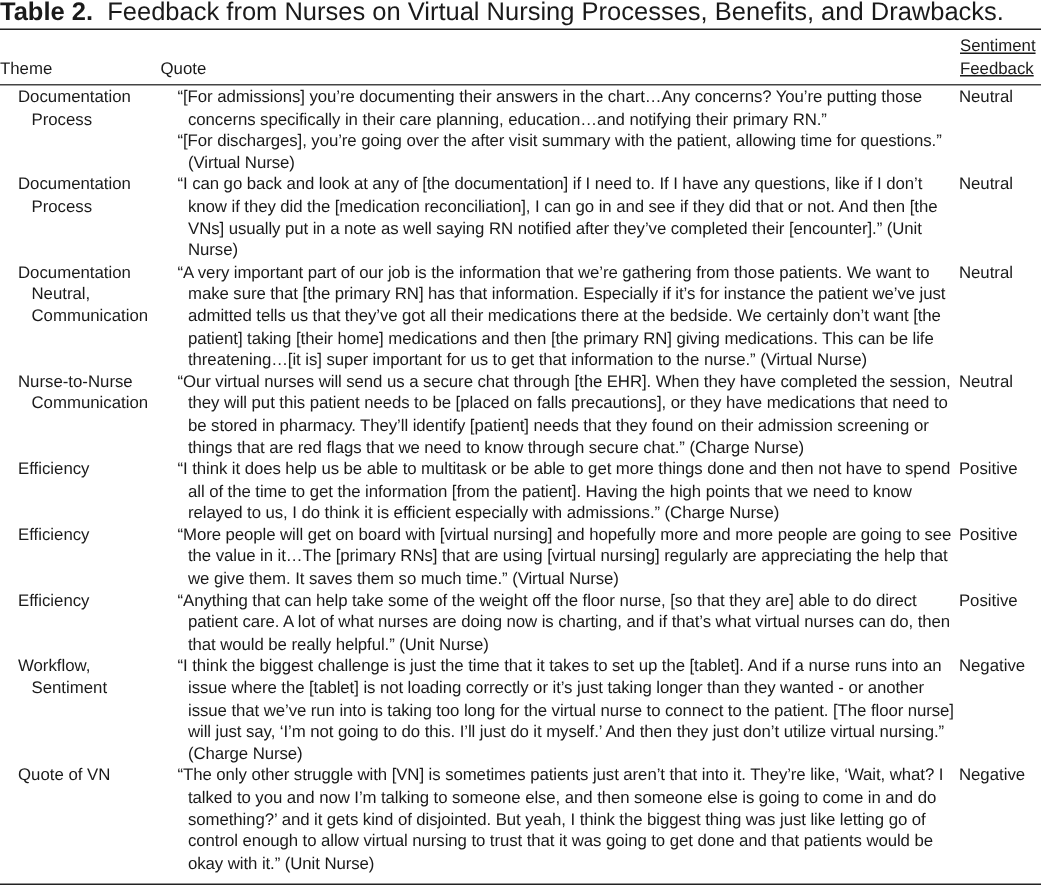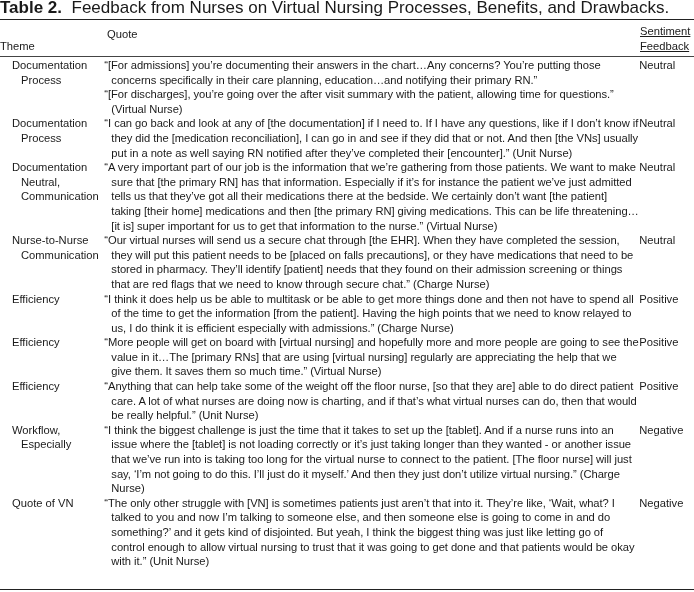--- a/index.html
+++ b/index.html
@@ -29,36 +29,36 @@
       border-top: 0.8px solid #444;
     }
     .rule-bottom {
       position: absolute; left: 0; top: 589px; width: 694px;
       border-top: 1.3px solid #222;
     }
     .head {
       position: absolute; top: 23px; left: 0; width: 694px; height: 32px;
     }
     .head .h-theme { position: absolute; left: 0; top: 16px; }
-    .head .h-quote { position: absolute; left: 107px; top: 4px; text-align: right; }
+    .head .h-quote { position: absolute; left: 107px; top: 16px; text-align: right; }
     .head .h-sent { position: absolute; left: 640px; top: 1px; line-height: 15px; text-decoration: underline; }
     table.rows {
       position: absolute;
       top: 58px; left: 0;
       width: 694px;
       border-collapse: collapse;
     }
     table.rows td {
       vertical-align: top;
       padding: 0;
     }
     td.theme { width: 103px; padding-right: 4px; }
     td.theme .theme-text { display: block; padding-left: 21px; text-indent: -9px; }
     td.quote { width: 528px; padding-right: 6px; }
-    td.quote .q { display: block; padding-left: 7px; text-indent: -7px; letter-spacing: -0.05px; }
+    td.quote .q { display: block; padding-left: 7px; text-indent: -7px; letter-spacing: -0.05px; margin-left: 14px; }
     td.sent { width: 54px; }
   </style>
 </head>
 <body>
 
 <div class="caption">
   <span class="label">Table 2.</span>&nbsp;
   <span>Feedback from Nurses on Virtual Nursing Processes, Benefits, and Drawbacks.</span>
 </div>
 
@@ -136,21 +136,21 @@
       <td class="theme">
           <span class="theme-text">Efficiency</span>
         </td>
       <td class="quote">
         <span class="q">“Anything that can help take some of the weight off the floor nurse, [so that they are] able to do direct patient care. A lot of what nurses are doing now is charting, and if that’s what virtual nurses can do, then that would be really helpful.” (Unit Nurse)</span>
       </td>
       <td class="sent">Positive</td>
     </tr>
     <tr>
       <td class="theme">
-          <span class="theme-text">Workflow, Especially</span>
+          <span class="theme-text">Workflow, Sentiment</span>
         </td>
       <td class="quote">
         <span class="q">“I think the biggest challenge is just the time that it takes to set up the [tablet]. And if a nurse runs into an issue where the [tablet] is not loading correctly or it’s just taking longer than they wanted - or another issue that we’ve run into is taking too long for the virtual nurse to connect to the patient. [The floor nurse] will just say, ‘I’m not going to do this. I’ll just do it myself.’ And then they just don’t utilize virtual nursing.” (Charge Nurse)</span>
       </td>
       <td class="sent">Negative</td>
     </tr>
     <tr>
       <td class="theme">
           <span class="theme-text">Quote of VN</span>
         </td>

